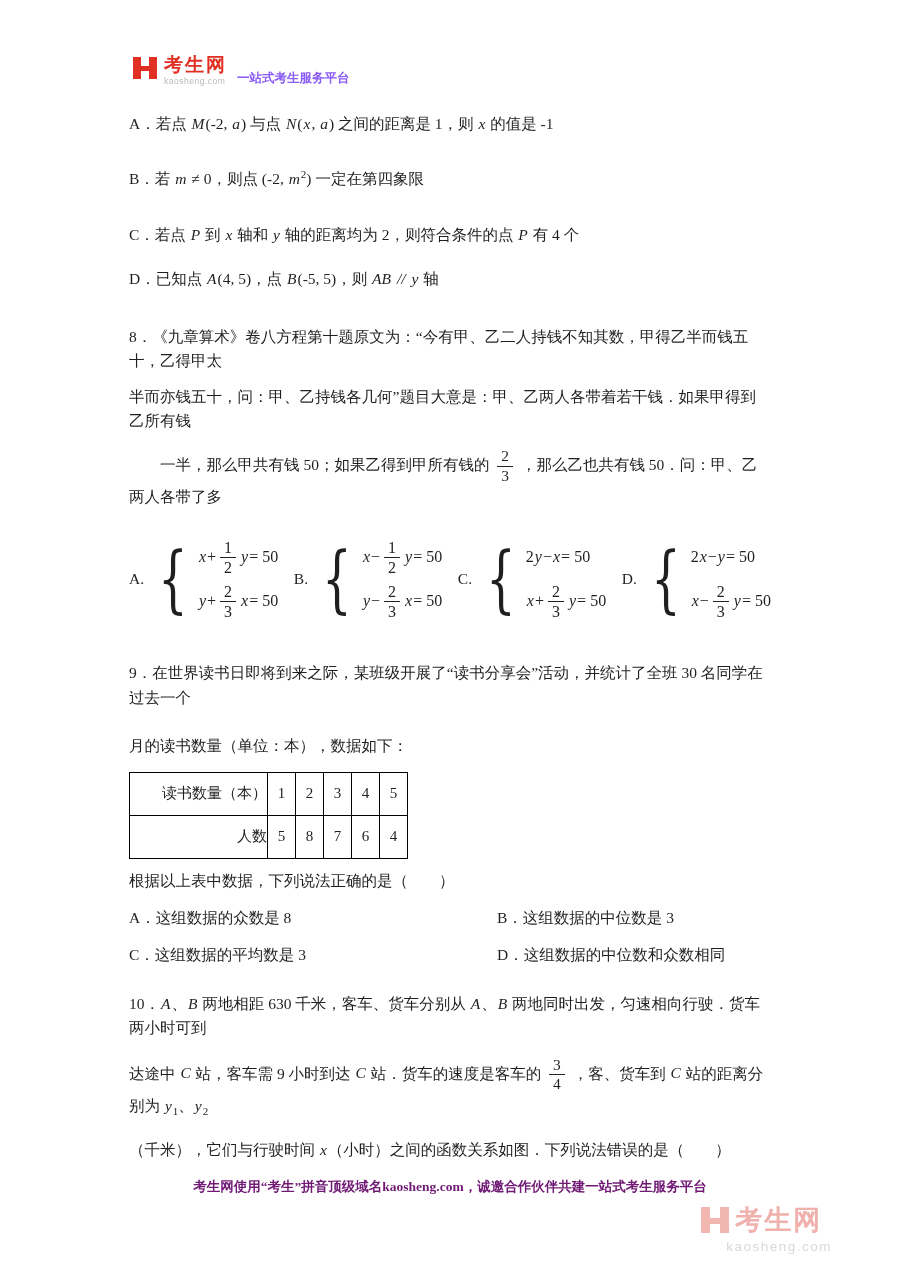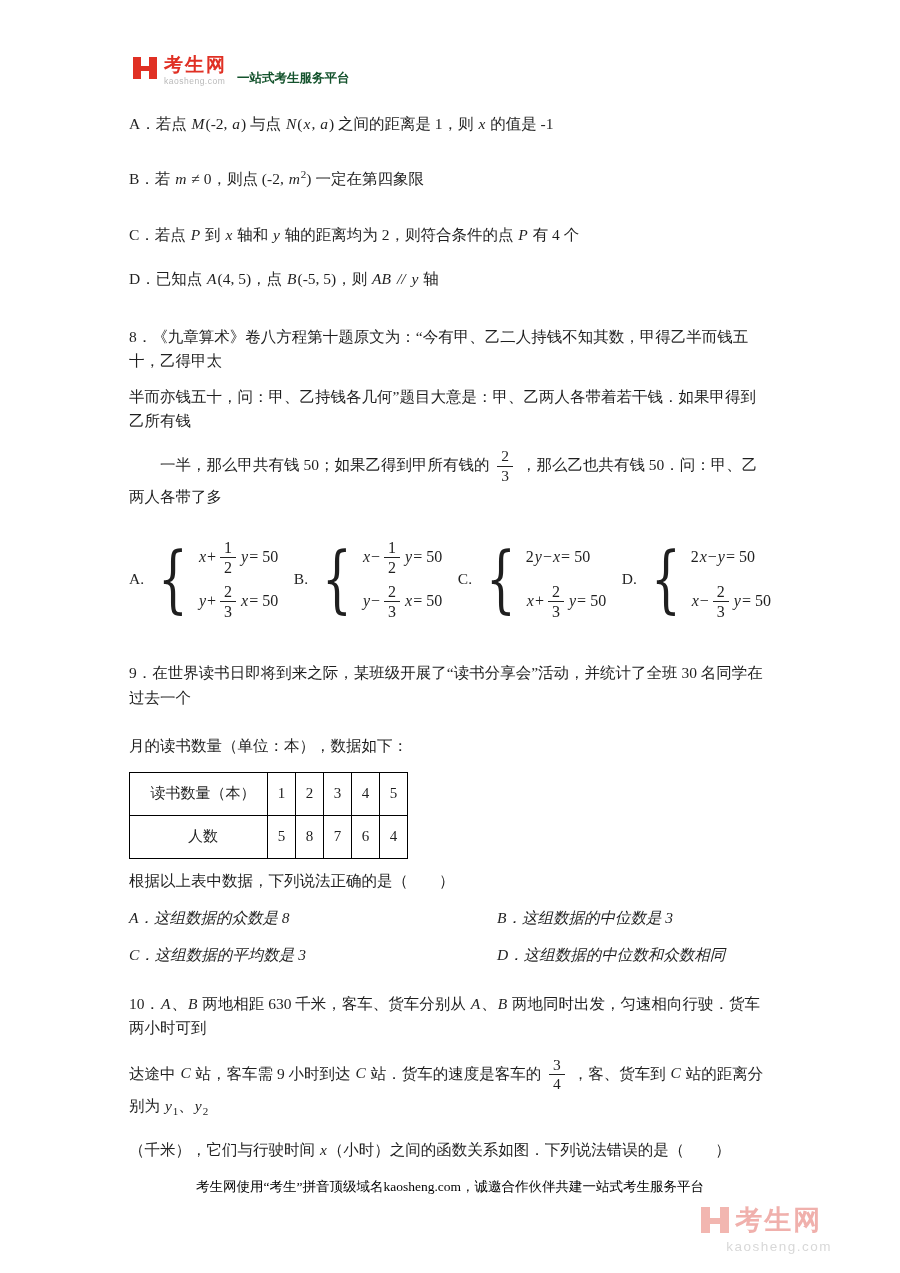--- a/index.html
+++ b/index.html
@@ -12,48 +12,48 @@
   
   .logo { position:absolute; top:55px; left:88px; display:flex; align-items:flex-start; gap:6px; }
   .ks-icon { position:relative; display:inline-block; width:26px; height:26px; flex:0 0 auto; }
   .ks-icon i { position:absolute; background:var(--c,#e03024); }
   .ks-icon .bl { left:1px;  top:2px;  width:8px; height:22px; }
   .ks-icon .br { right:1px; top:2px;  width:8px; height:22px; }
   .ks-icon .bm { left:9px;  top:11px; width:8px; height:5px;  }
   .logo-col { display:flex; flex-direction:column; line-height:1.05; }
   .logo-brand { color:#e03024; font-weight:bold; font-size:19px; letter-spacing:2px; font-family:"Liberation Sans",sans-serif; }
   .logo-domain { color:#b9b9b9; font-size:8.5px; letter-spacing:.5px; font-family:"Liberation Sans",sans-serif; margin-top:2px; }
-  .logo-tagline { color:#14532d; font-size:12.5px; font-weight:bold; margin-top:15px; margin-left:4px; font-family:"Liberation Sans",sans-serif; }
+  .logo-tagline { color:#8b5cf6; font-size:12.5px; font-weight:bold; margin-top:15px; margin-left:4px; font-family:"Liberation Sans",sans-serif; }
   
   .content { padding:112px 85px 0 85px; }
   .line { line-height:1.55; }
   .mi { font-style:italic; font-family:"Liberation Serif","DejaVu Serif",serif; padding:0 1px; }
   sup { font-size:11px; } sub { font-size:11px; }
   .frac { display:inline-flex; flex-direction:column; text-align:center; vertical-align:middle; margin:0 4px; line-height:1.2; }
   .frac .num { display:block; border-bottom:1.2px solid #222; padding:0 4px; }
   .frac .den { display:block; }
   
   .systems { display:flex; justify-content:space-between; align-items:center; margin-top:26px; }
   .system { display:flex; align-items:center; }
   .sys-label { margin-right:10px; }
   .sys-brace { font-size:72px; font-weight:200; line-height:1; font-family:"DejaVu Serif",serif; transform:scaleX(.65); margin:0 0 0 -4px; color:#1f1f1f; }
   .sys-brace::before { content:"{"; }
   .eqs { display:flex; flex-direction:column; justify-content:center; margin-left:2px; }
   .eq { display:flex; align-items:center; height:44px; font-size:16px; }
   
   .data-table { border-collapse:collapse; margin-top:14px; font-size:15px; }
   .data-table td { border:1px solid #000; height:42px; text-align:center; padding:0; }
-  .data-table td.first { width:128px; text-align:center; padding-left:9px; }
+  .data-table td.first { width:128px; text-align:right; padding-left:9px; }
   .data-table td.num { width:27px; }
   
-  .opt-row { display:flex;font-style:italic; }
+  .opt-row { display:flex; }
   .opt-left { width:368px; }
   .opt-right { flex:1; }
   
-  .footer { position:absolute; left:0; right:0; top:1178px; text-align:center; font-size:13.5px; color:#000000; }
+  .footer { position:absolute; left:0; right:0; top:1178px; text-align:center; font-size:13.5px; color:#701a75;font-weight:bold; }
   
   .wm { position:absolute; right:24px; top:1202px; }
   .wm-row { display:flex; align-items:center; gap:5px; }
   .wm .ks-icon { --c:#f2b6b0; width:30px; height:30px; }
   .wm .ks-icon .bl { width:9px; height:26px; } .wm .ks-icon .br { width:9px; height:26px; }
   .wm .ks-icon .bm { left:10px; top:13px; width:10px; height:6px; }
   .wm-brand { color:#f0b0ac; font-size:27px; font-weight:bold; letter-spacing:2px; font-family:"Liberation Sans",sans-serif; }
   .wm-domain { color:#d8d8d8; font-size:13.5px; letter-spacing:1.5px; margin:1px 0 0 26px; font-family:"Liberation Sans",sans-serif; }
 </style>
 </head>

